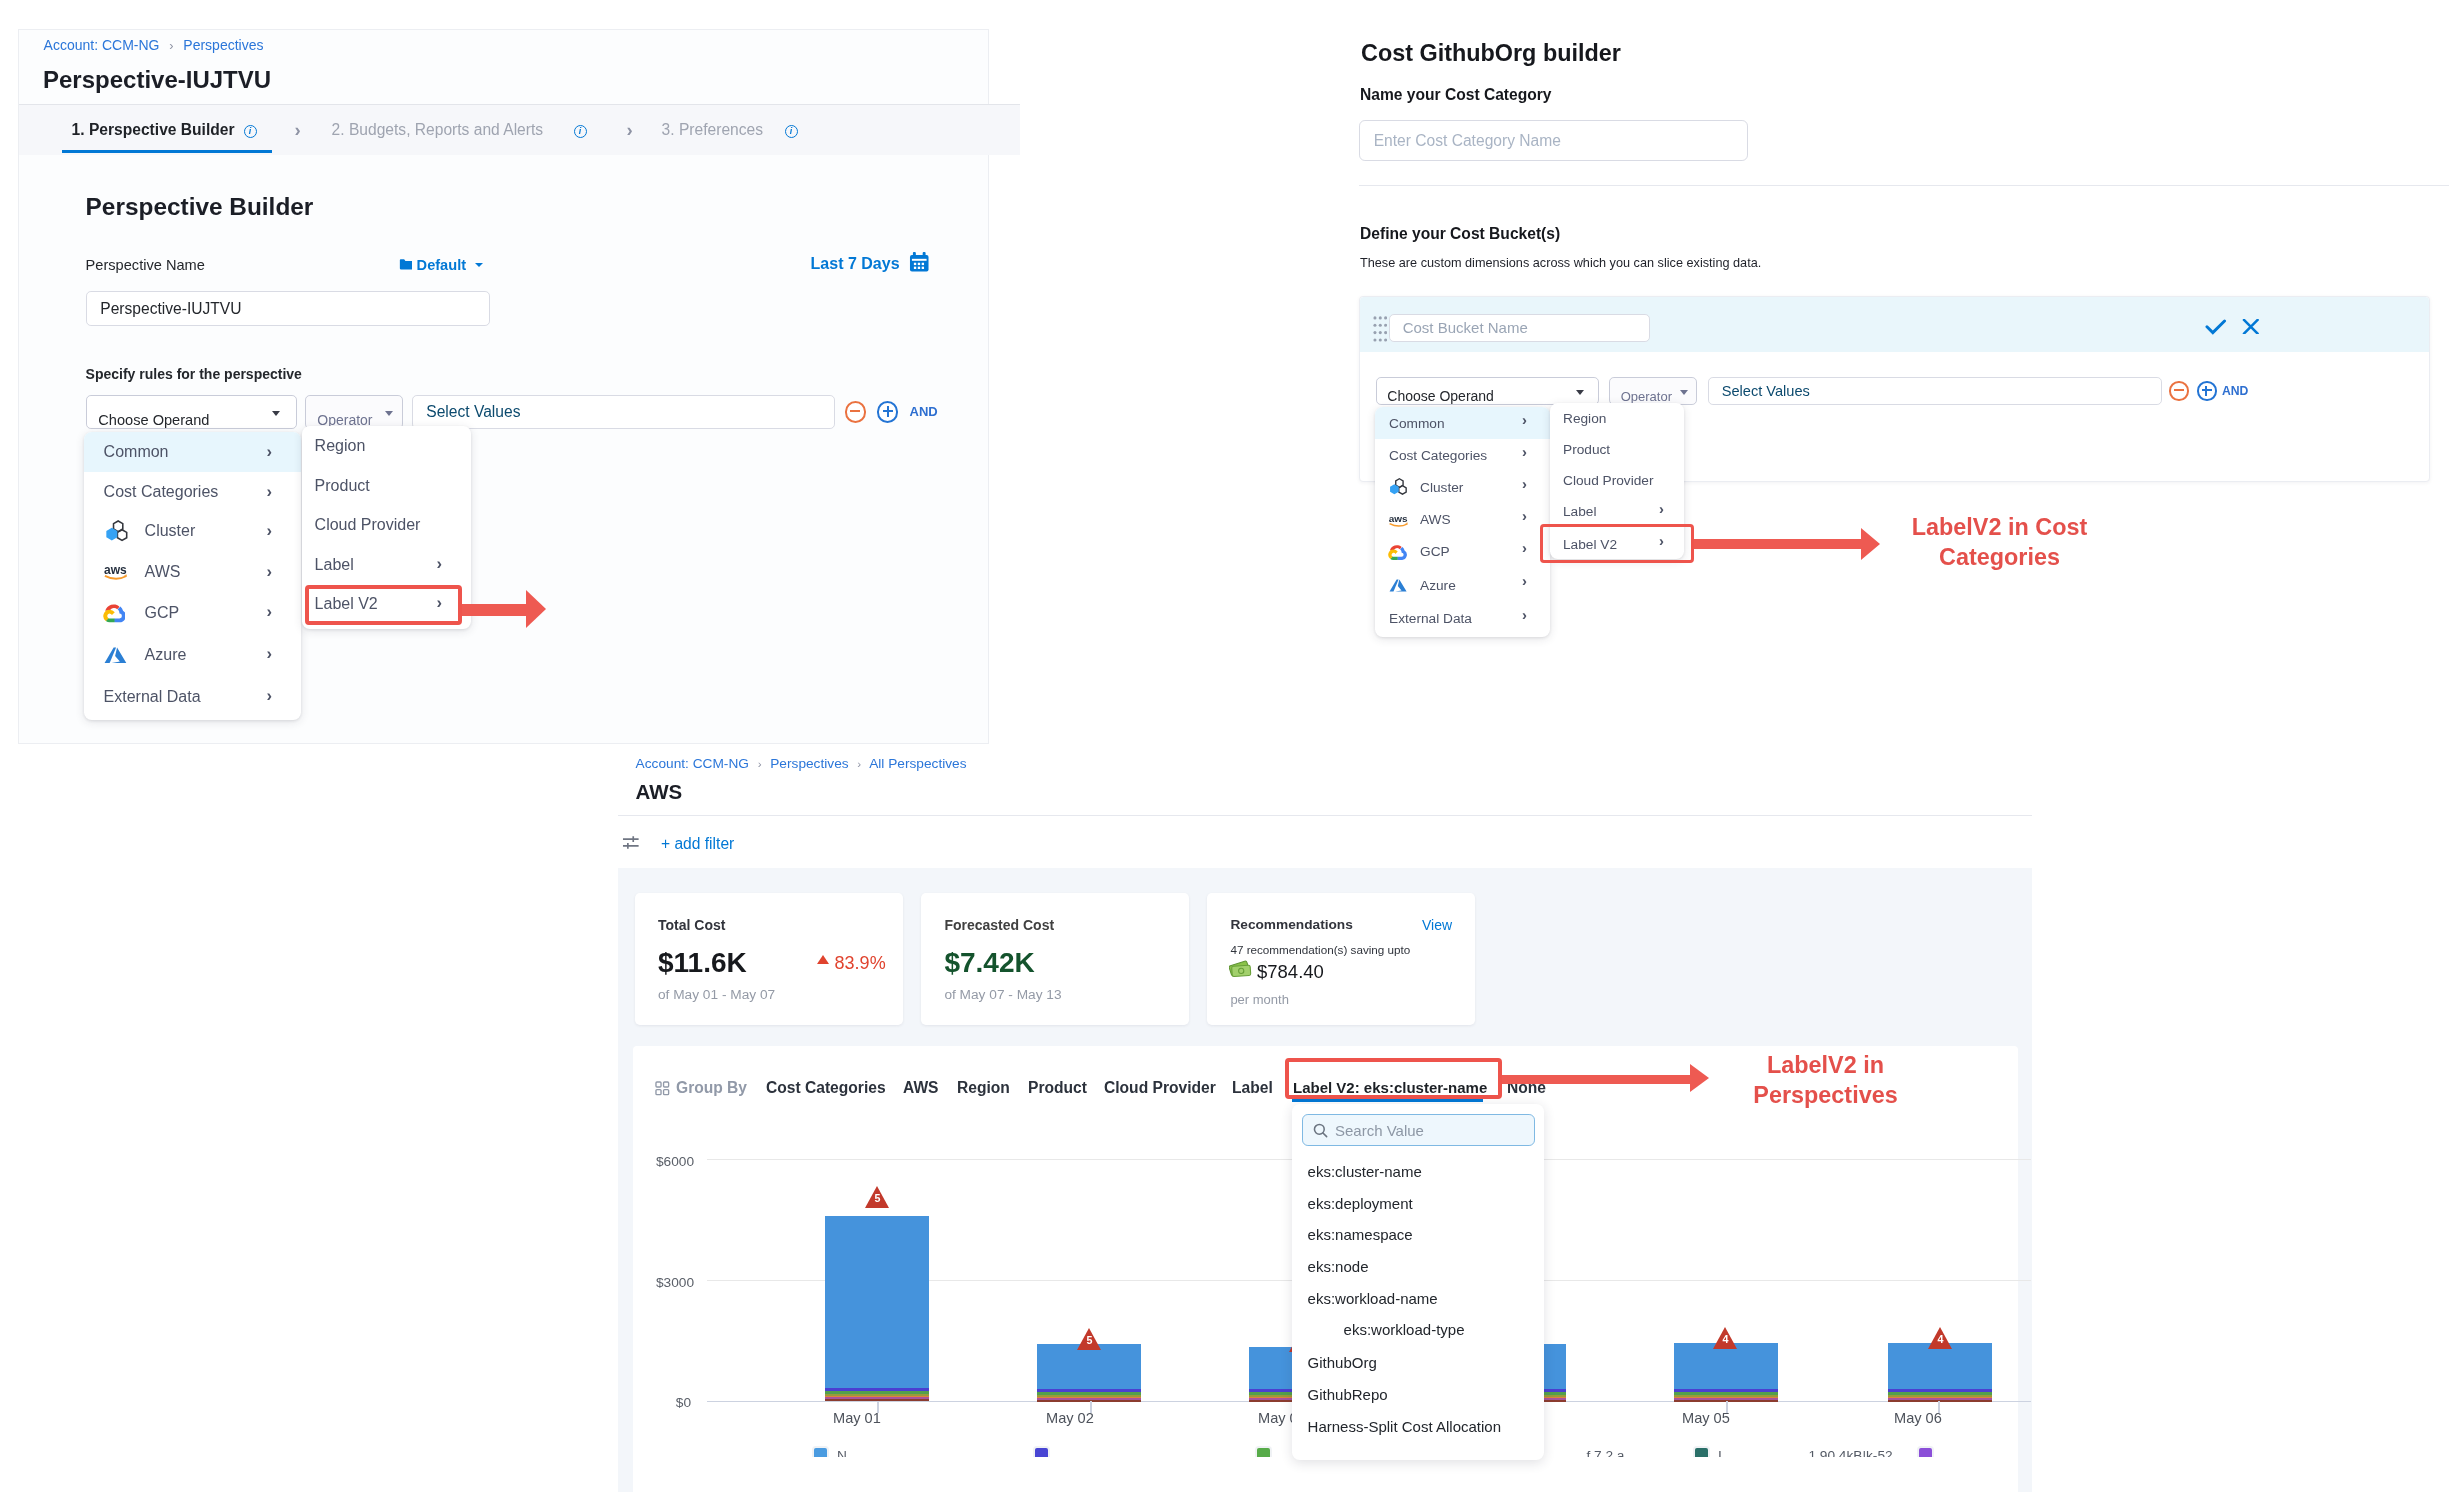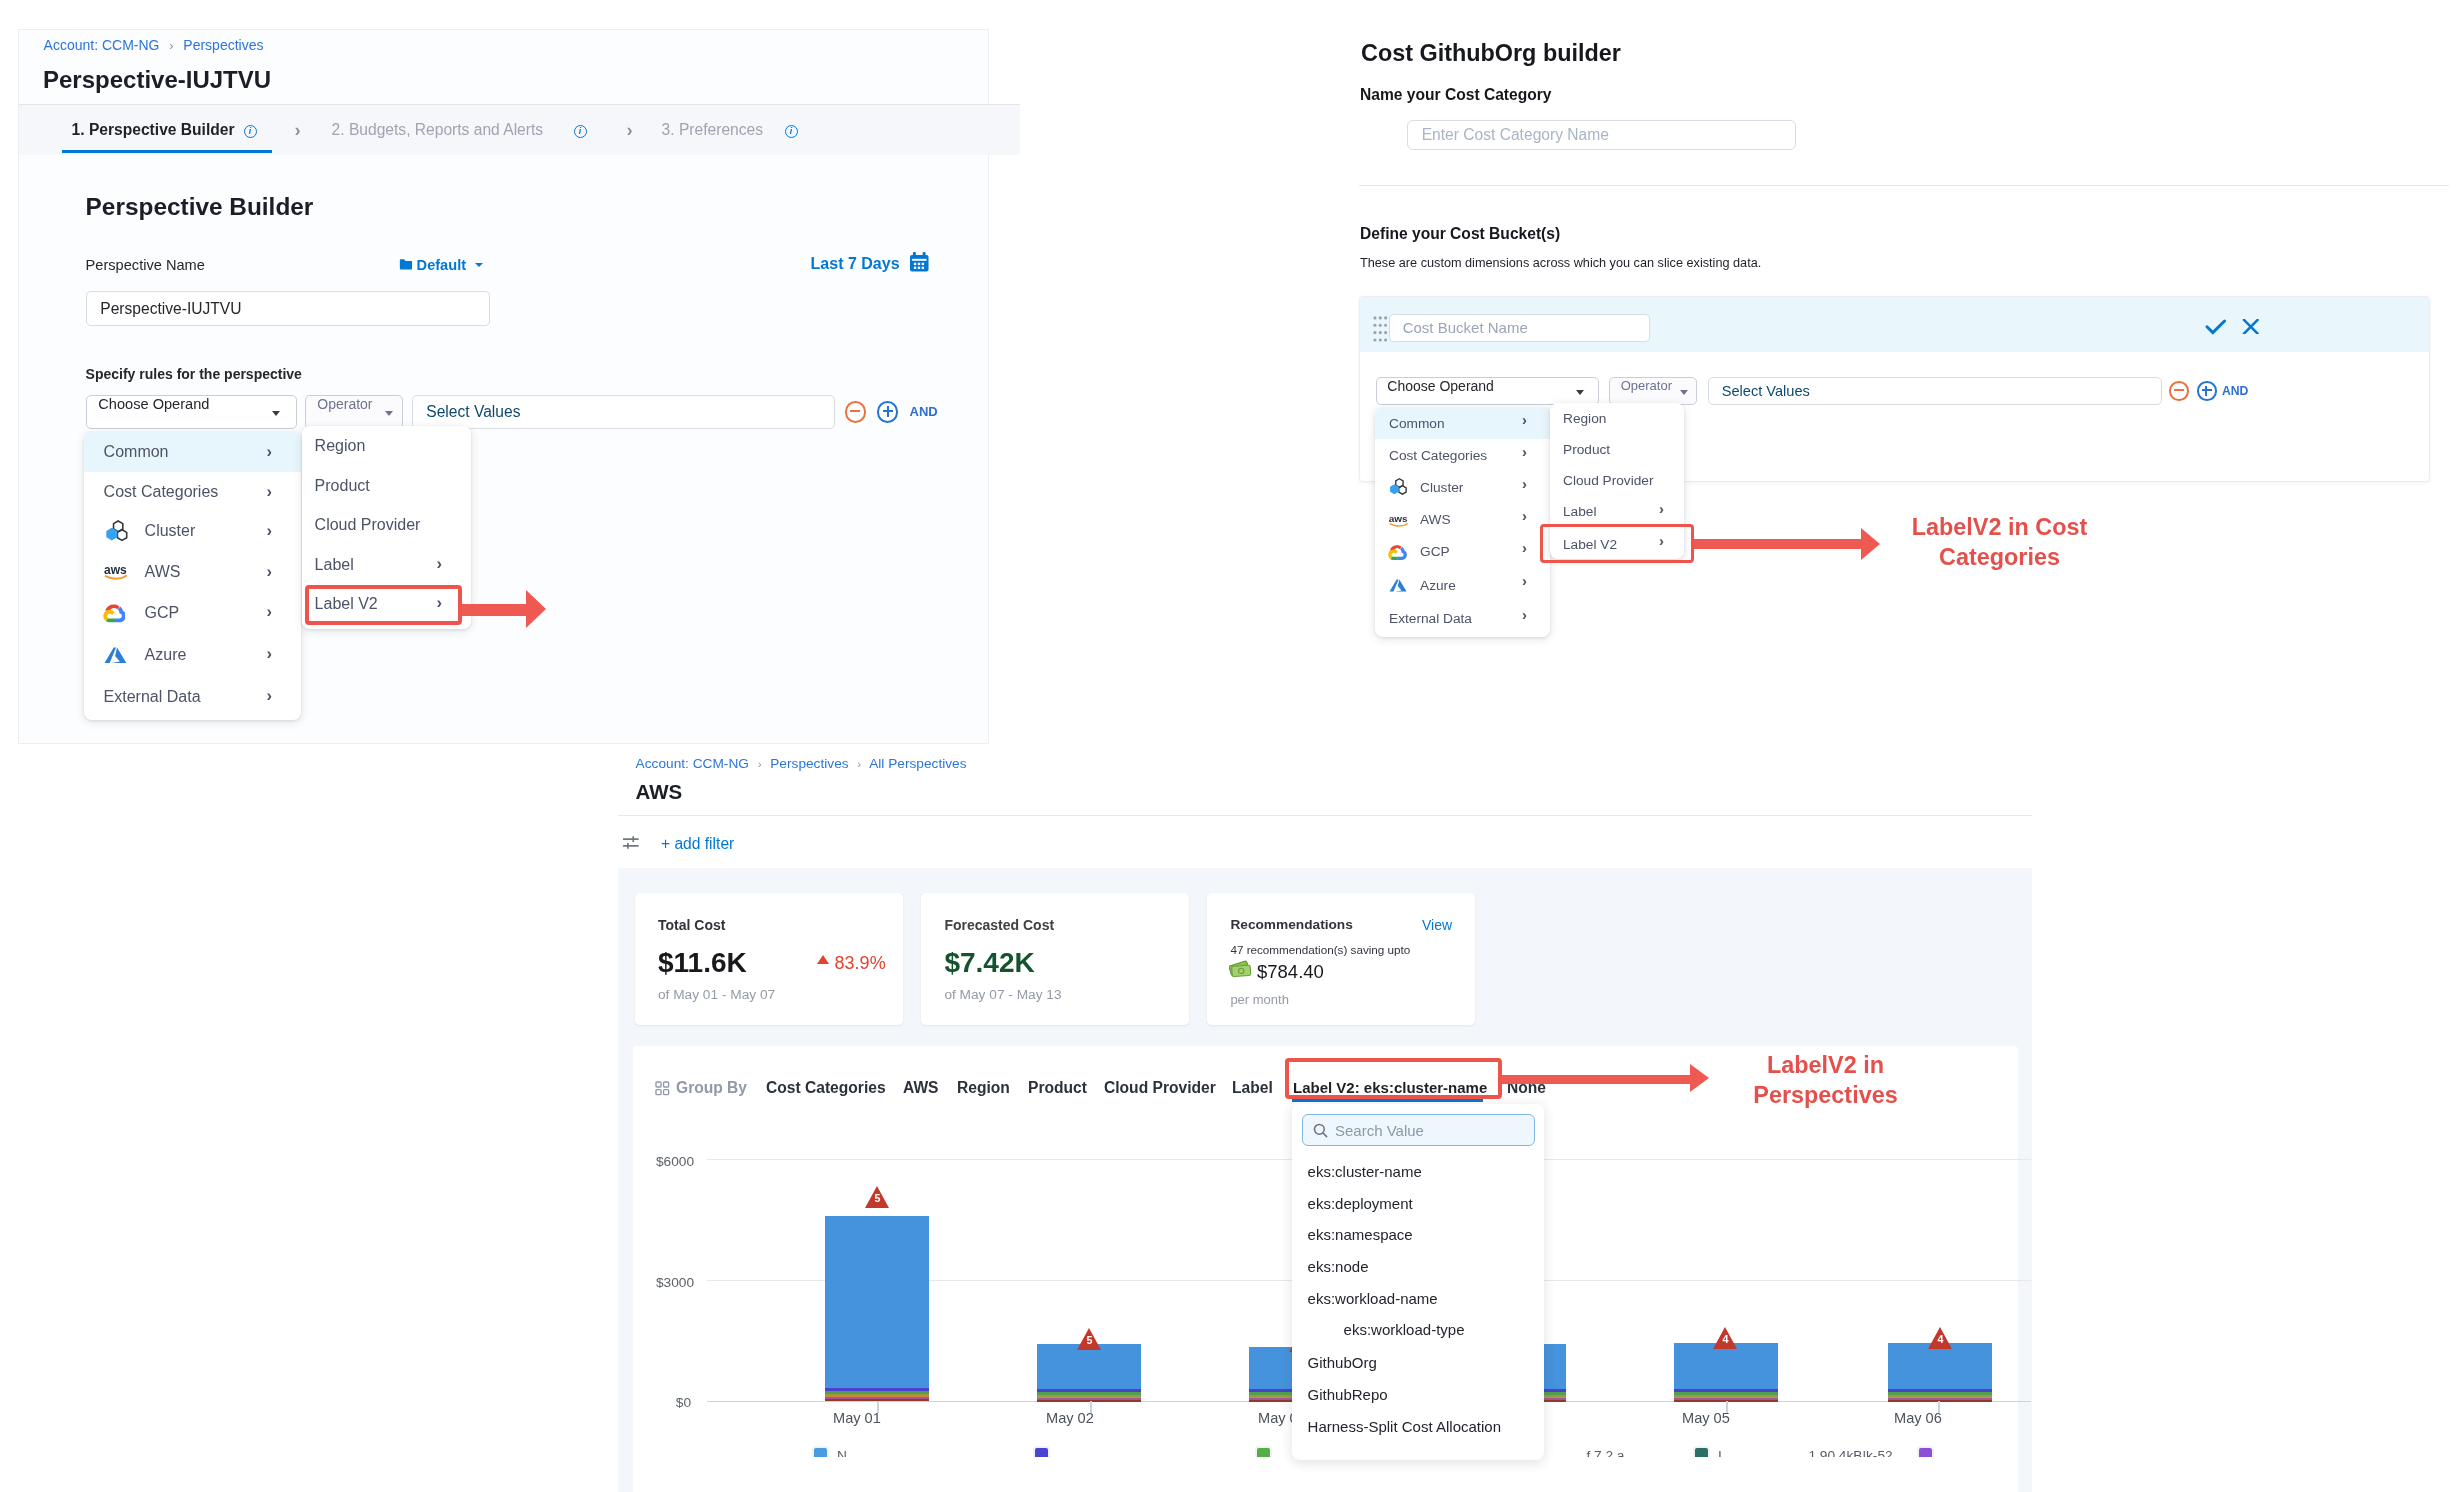--- a/index.html
+++ b/index.html
@@ -8,21 +8,21 @@
   #canvas { position:relative; width:2460px; height:1492px; background:#fff; overflow:hidden; }
   .abs { position:absolute; }
   .link { color:#2b76d9; }
   .chev { color:#8e93a4; }
   .menu { background:#fff; border-radius:7.8px; box-shadow:0 2px 9.8px rgba(40,41,61,.12), 0 1px 2.9px rgba(40,41,61,.10); }
   .mtext { color:#4d5366; }
   .redtxt { color:#e4504b; font-weight:bold; text-align:center; line-height:1.3; }
   .redbox { position:absolute; border:4.9px solid #ee544c; border-radius:3.9px; }
   .arrowline { position:absolute; height:4.9px; background:#ee5a52; }
   .arrowhead { position:absolute; width:0; height:0; border-top:12.7px solid transparent; border-bottom:12.7px solid transparent; border-left:19.5px solid #ee5a52; }
-  .sel { position:absolute; background:#fff; border:1px solid #c9ccd9; border-radius:4.9px; display:flex; align-items:flex-start; }
+  .sel { position:absolute; background:#fff; border:1px solid #c9ccd9; border-radius:4.9px; display:flex; align-items:flex-end; }
   .inp { position:absolute; background:#fff; border:1px solid #d9dbe4; border-radius:4.9px; display:flex; align-items:center; }
   .ph { color:#0c4a6e; }
   .caretd { width:0;height:0;border-left:4.9px solid transparent;border-right:4.9px solid transparent;border-top:5.9px solid #383b46; }
   .caretg { width:0;height:0;border-left:4.9px solid transparent;border-right:4.9px solid transparent;border-top:5.9px solid #6e7390; }
   .caretb { width:0;height:0;border-left:4.9px solid transparent;border-right:4.9px solid transparent;border-top:4.9px solid #0278d5; }
   .circle { position:absolute; border-radius:50%; background:#fff; }
   .mrow { position:absolute; display:flex; align-items:center; }
   .chevr { font-weight:bold; }
   .card { position:absolute; background:#fff; border-radius:4.9px; box-shadow:0 1px 2.9px rgba(40,41,61,.08); }
 </style>
@@ -174,21 +174,21 @@
     <div class="abs mtext chevr" style="left:418px; top:524px; font-size:16.6px;">›</div>
     <div class="abs mtext chevr" style="left:418px; top:563px; font-size:16.6px;">›</div>
   </div>
 
   <div class="redbox" style="left:305px; top:585px; width:157px; height:40px;"></div>
   <div class="arrowline" style="left:462px; top:604px; width:64px; height:11.7px;"></div>
   <div class="arrowhead" style="left:526px; top:590px; border-top-width:19.5px; border-bottom-width:19.5px; border-left-width:20.5px;"></div>
 
   <div class="abs" style="left:1361px; top:40px; font-size:23.4px; font-weight:bold; color:#16181d;">Cost GithubOrg builder</div>
   <div class="abs" style="left:1360px; top:86px; font-size:15.6px; font-weight:bold; color:#16181d;">Name your Cost Category</div>
-  <div class="inp" style="left:1359px; top:120px; width:389px; height:30px; border-radius:5.9px;margin-left:48px;">
+  <div class="inp" style="left:1359px; top:120px; width:389px; height:41px; border-radius:5.9px;">
     <span style="font-size:15.6px; color:#a9b4c4; padding-left:13.7px;">Enter Cost Category Name</span>
   </div>
   <div class="abs" style="left:1359px; top:185px; width:1090px; height:1px; background:#e6e8ee;"></div>
   <div class="abs" style="left:1360px; top:225px; font-size:15.6px; font-weight:bold; color:#16181d;">Define your Cost Bucket(s)</div>
   <div class="abs" style="left:1360px; top:256px; font-size:12.7px; color:#1f2129;">These are custom dimensions across which you can slice existing data.</div>
 
   <div class="abs" style="left:1359px; top:296px; width:1071px; height:186px; background:#fff; border:1px solid #ebedf2; border-radius:3.9px; box-shadow:0 1px 3.9px rgba(40,41,61,.06);">
     <div class="abs" style="left:0; top:0; width:1069px; height:55px; background:#e9f6fb; border-radius:3.9px 3.9px 0 0;"></div>
 
     <svg class="abs" style="left:11.7px; top:17.6px;" width="15.6" height="29" viewBox="0 0 16 30">

